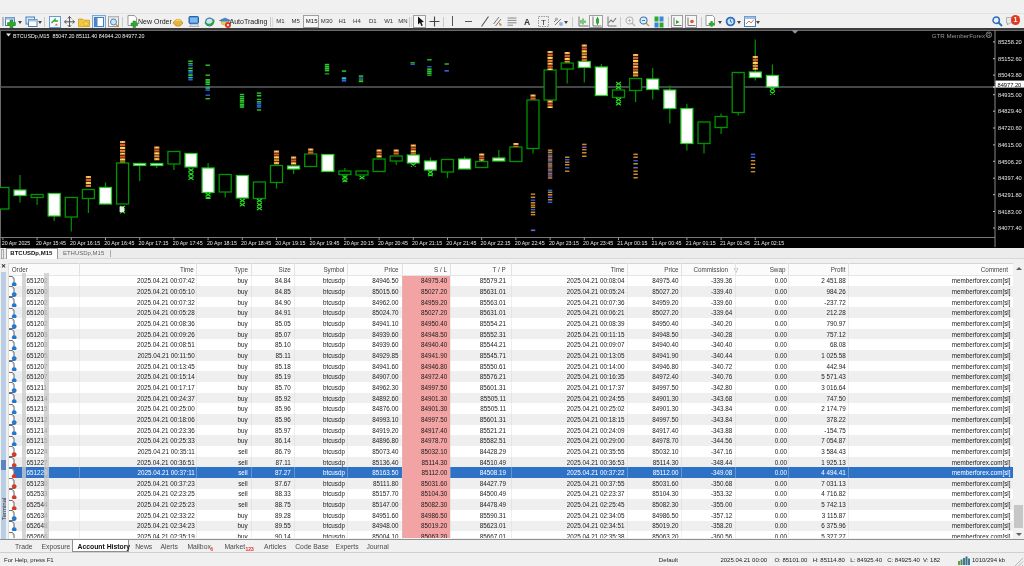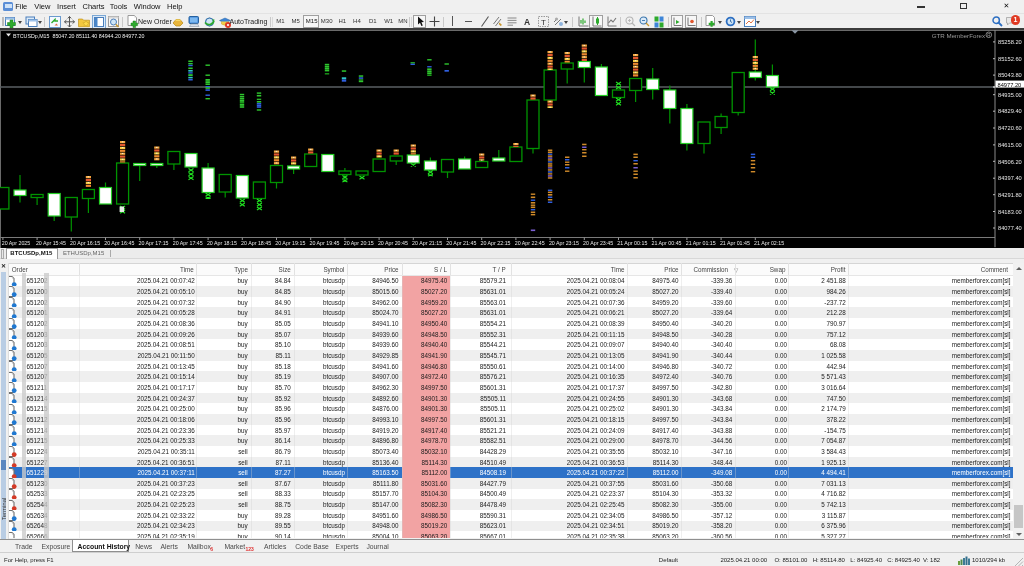--- a/index.html
+++ b/index.html
@@ -54,34 +54,20 @@
 #btabs .atabt { position:absolute; left:77.6px; top:2.5px; font-size:6.8px; font-weight:bold; color:#111; }
 .rsub { position:absolute; font-size:5px; color:#e03131; font-weight:bold; }
 
 
 #status { position:absolute; left:0; top:551.5px; width:1024px; height:14.5px; background:#f0f0f0; border-top:1px solid #cfcfcf; }
 #status .st { position:absolute; top:4px; font-size:6px; color:#222; white-space:nowrap; }
 </style></head>
 <body>
 <div id="app">
 
-<div id="menubar">
-  <span class="abs" style="left:3px;top:2px;width:10px;height:9px;background:#5b8ed6;border-radius:1.5px"></span>
-  <span class="abs" style="left:4.5px;top:3.5px;width:7px;height:4px;background:#cfe2f7"></span>
-  <span class="mi" style="left:15.2px">File</span>
-  <span class="mi" style="left:34.3px">View</span>
-  <span class="mi" style="left:57.1px">Insert</span>
-  <span class="mi" style="left:82.5px">Charts</span>
-  <span class="mi" style="left:109.8px">Tools</span>
-  <span class="mi" style="left:133.8px">Window</span>
-  <span class="mi" style="left:167px">Help</span>
-  <span class="abs" style="left:917px;top:6px;width:8px;height:1.6px;background:#333"></span>
-  <span class="abs" style="left:960px;top:2.5px;width:7px;height:6px;border:1.2px solid #333"></span>
-  <span class="mi" style="left:1003.5px;top:2px;font-size:7px">✕</span>
-</div>
 
 <div id="toolbar">
   <b class="abs" style="left:2px;top:3px;width:2px;height:9px;border-left:1px solid #bbb;border-right:1px solid #bbb"></b>
 
   <svg class="abs" style="left:5px;top:1.5px" width="13" height="12">
         <rect x="0.5" y="1.5" width="9" height="8" fill="#fff" stroke="#4a7ebb"></rect>
         <rect x="0.5" y="1.5" width="9" height="2.2" fill="#9cc0e8"></rect>
         <path d="M5 4 h3 v2.5 h2.5 v3 h-2.5 v2.5 h-3 v-2.5 h-2.5 v-3 h2.5 z" fill="#2daa2d" stroke="#1d7d1d" stroke-width="0.5"></path>
       </svg>
   <b class="abs" style="left:18px;top:7px;border-left:2.2px solid transparent;border-right:2.2px solid transparent;border-top:3px solid #444"></b>

